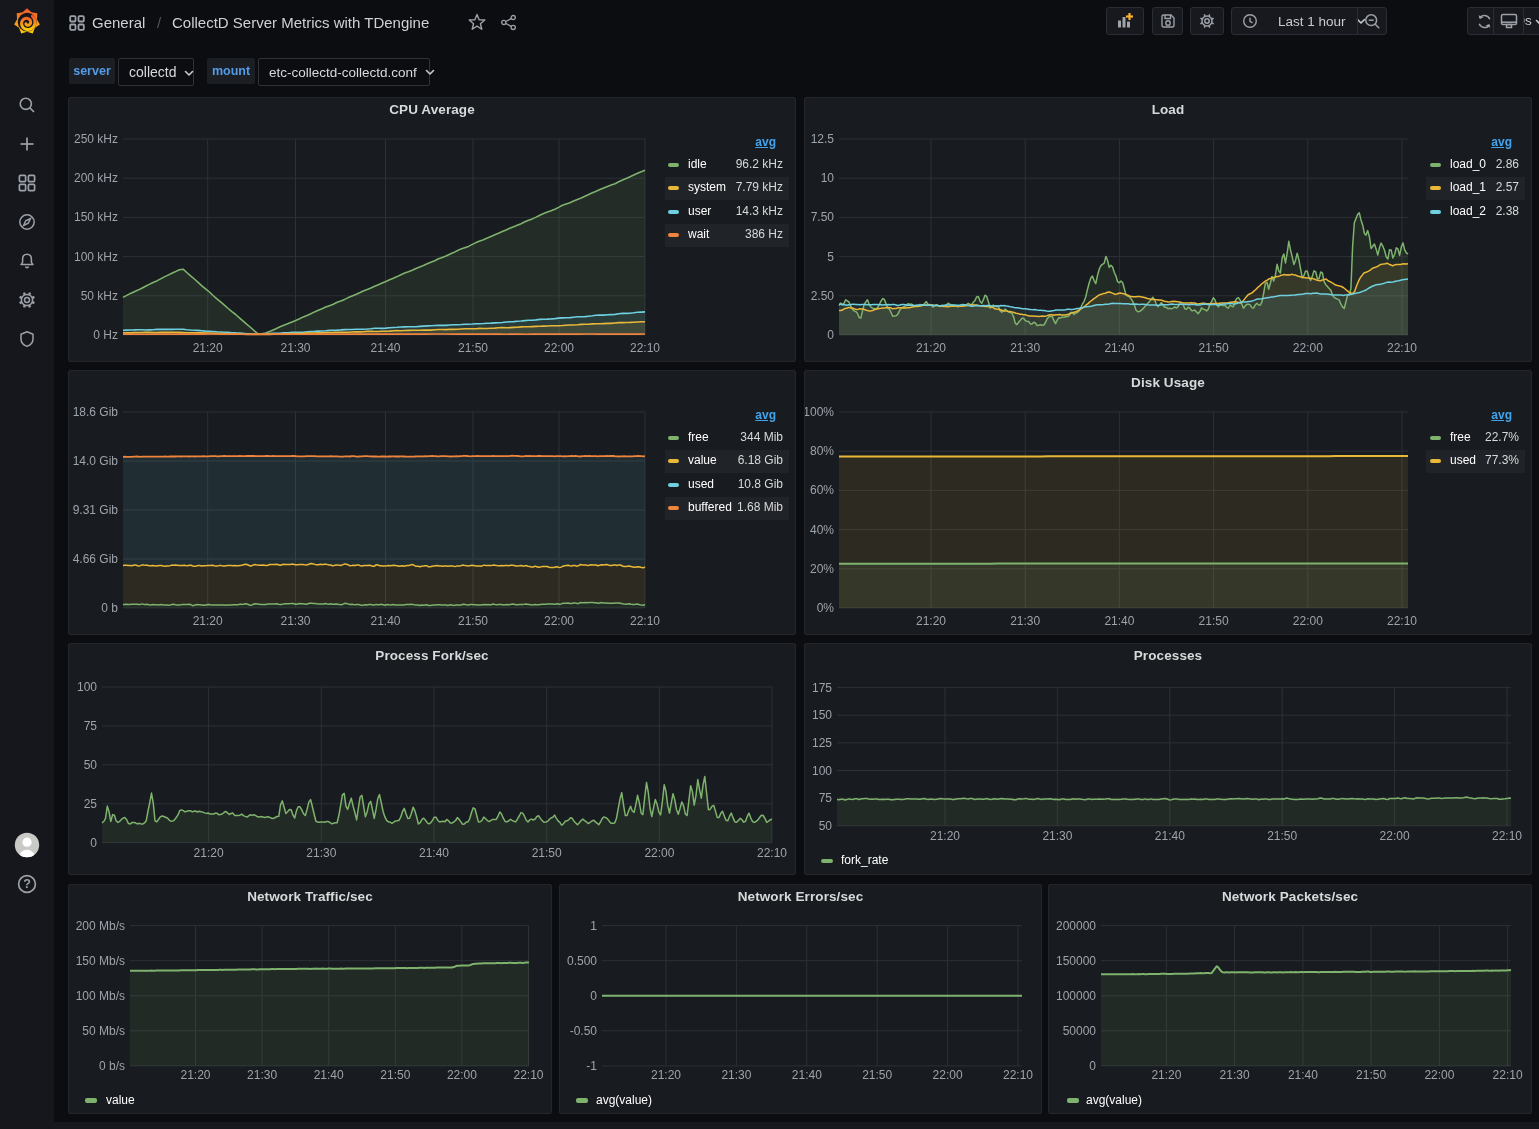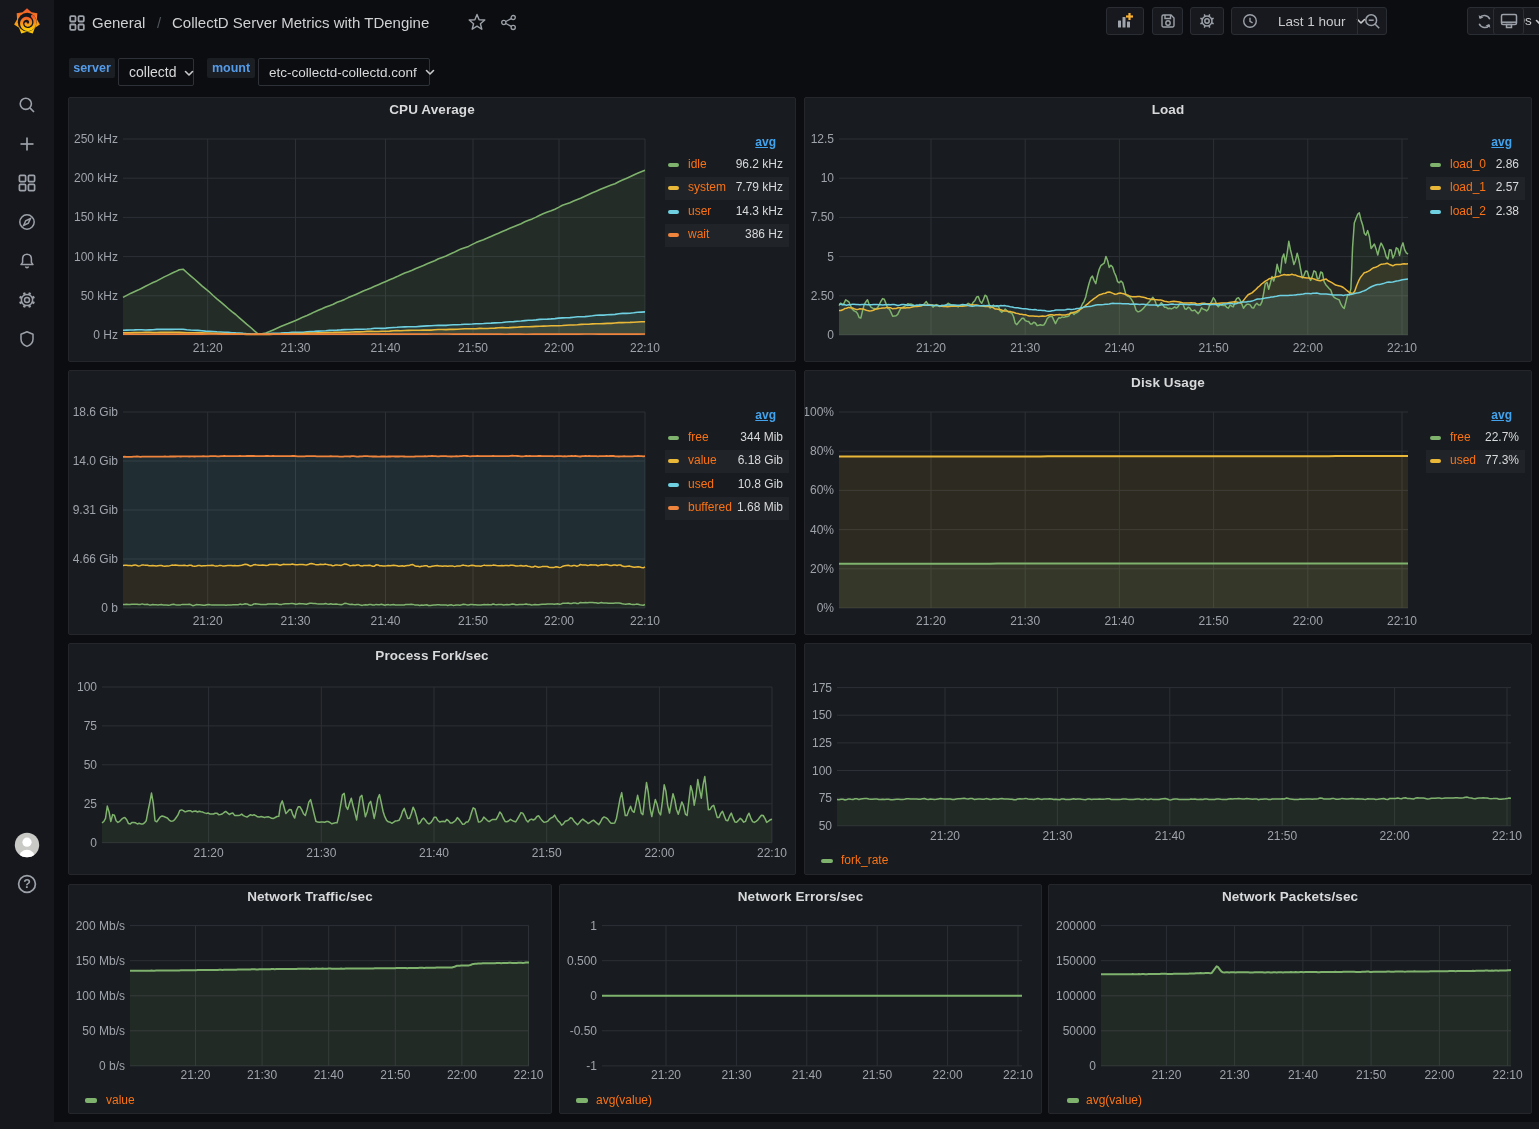--- a/index.html
+++ b/index.html
@@ -2,28 +2,28 @@
 <html><head><meta charset="utf-8"><title>CollectD Server Metrics with TDengine</title>
 <style>
 * { margin:0; padding:0; box-sizing:border-box; }
 html,body { width:1539px; height:1129px; background:#0c0d10; font-family:"Liberation Sans",sans-serif; overflow:hidden; position:relative; }
 .panel { position:absolute; background:#181b1f; border:1px solid #24262c; border-radius:2px; }
 .ptitle { position:absolute; top:3.5px; left:0; right:0; text-align:center; color:#d8d9da; font-size:13.5px; font-weight:700; letter-spacing:0.1px; }
 .ax { font-family:"Liberation Sans",sans-serif; font-size:12px; fill:#9fa3ab; }
 .lgh { position:absolute; text-align:right; color:#42a3ec; font-size:12px; font-weight:700;text-decoration:underline; }
 .lgstripe { position:absolute; height:23px; background:rgba(204,204,220,0.05); }
 .ldash { position:absolute; width:11px; height:4px; border-radius:2px; }
-.llab { position:absolute; color:#f97316; font-size:12px; white-space:nowrap; }
+.llab { position:absolute; color:#ffffff; font-size:12px; white-space:nowrap; }
 .lval { position:absolute; color:#d8d9da; font-size:12px; text-align:right; white-space:nowrap; }
 #sidebar { position:absolute; left:0; top:0; width:54px; height:1129px; background:#16171c; }
 .sic { position:absolute; left:18px; }
 #topbar { position:absolute; left:54px; top:0; width:1485px; height:44px; }
 .crumb { position:absolute; top:14px; color:#d0d1d3; font-size:15px; white-space:nowrap; }
 .tbtn { position:absolute; top:7px; height:28px; background:#17191e; border:1px solid #2a2d33; border-radius:3px; color:#c9cacc; font-size:13.5px; display:flex; align-items:center; justify-content:center; }
-.chip { position:absolute; top:58px; height:20px; background:#1b1e23; border-radius:2px; color:#549be8; font-size:12.5px; font-weight:600; display:flex; align-items:center; justify-content:center; }
+.chip { position:absolute; top:58px; height:26px; background:#1b1e23; border-radius:2px; color:#549be8; font-size:12.5px; font-weight:600; display:flex; align-items:center; justify-content:center; }
 .combo { position:absolute; top:58px; height:28px; background:transparent; border:1px solid #2e3138; border-radius:2px; color:#d8d9da; font-size:14px; display:flex; align-items:center; padding:0 10px; }
 #bstrip { position:absolute; left:54px; top:1122px; width:1485px; height:7px; background:#17181d; z-index:5; }
 </style></head>
 <body>
 <div id="topbar">
   <div style="position:absolute;left:15px;top:15px"><svg width="16" height="16" viewBox="0 0 16 16" style="" fill="none">
         <g stroke="#9ca1a9" stroke-width="1.8">
           <rect x="1.2" y="1.2" width="5.3" height="5.3" rx="1"></rect>
           <rect x="9.5" y="1.2" width="5.3" height="5.3" rx="1"></rect>
           <rect x="1.2" y="9.5" width="5.3" height="5.3" rx="1"></rect>
@@ -345,20 +345,21 @@
       <text x="252.3" y="213.0" text-anchor="middle" class="ax">21:30</text>
       <text x="365.0" y="213.0" text-anchor="middle" class="ax">21:40</text>
       <text x="477.7" y="213.0" text-anchor="middle" class="ax">21:50</text>
       <text x="590.4" y="213.0" text-anchor="middle" class="ax">22:00</text>
       <text x="703.0" y="213.0" text-anchor="middle" class="ax">22:10</text>
       <path d="M33.0,178.8 L34.8,177.5 L36.5,174.3 L38.3,162.1 L40.1,168.0 L41.8,177.6 L43.6,170.6 L45.4,171.3 L47.1,176.8 L48.9,178.4 L50.7,177.3 L52.4,175.4 L54.2,174.0 L56.0,173.6 L57.7,175.8 L59.5,179.6 L61.3,179.9 L63.1,178.4 L64.8,178.5 L66.6,178.8 L68.4,180.0 L70.1,179.3 L71.9,179.9 L73.7,180.1 L75.4,178.9 L77.2,176.8 L79.0,167.0 L80.7,158.8 L82.5,149.1 L84.3,159.3 L86.0,176.8 L87.8,177.8 L89.6,175.3 L91.3,172.9 L93.1,172.0 L94.9,172.5 L96.6,173.3 L98.4,174.0 L100.2,176.1 L101.9,177.2 L103.7,177.1 L105.5,175.9 L107.2,173.5 L109.0,170.9 L110.8,166.5 L112.6,165.9 L114.3,166.6 L116.1,167.9 L117.9,167.2 L119.6,166.7 L121.4,166.7 L123.2,167.9 L124.9,167.2 L126.7,167.0 L128.5,168.0 L130.2,167.2 L132.0,167.8 L133.8,168.1 L135.5,168.9 L137.3,169.4 L139.1,169.0 L140.8,169.9 L142.6,170.1 L144.4,170.0 L146.1,169.2 L147.9,169.2 L149.7,170.7 L151.4,170.5 L153.2,170.0 L155.0,168.5 L156.7,167.4 L158.5,168.9 L160.3,170.5 L162.1,169.4 L163.8,169.0 L165.6,171.4 L167.4,171.4 L169.1,171.6 L170.9,171.2 L172.7,170.1 L174.4,171.6 L176.2,172.4 L178.0,173.1 L179.7,171.9 L181.5,170.7 L183.3,171.4 L185.0,170.8 L186.8,171.6 L188.6,172.8 L190.3,173.0 L192.1,172.6 L193.9,173.0 L195.6,173.5 L197.4,172.9 L199.2,172.8 L200.9,173.4 L202.7,174.3 L204.5,174.4 L206.2,173.5 L208.0,172.5 L209.8,172.3 L211.5,160.9 L213.3,156.9 L215.1,163.3 L216.9,169.6 L218.6,167.8 L220.4,165.5 L222.2,165.7 L223.9,170.9 L225.7,174.0 L227.5,166.6 L229.2,162.8 L231.0,162.8 L232.8,165.9 L234.5,169.8 L236.3,171.5 L238.1,165.4 L239.8,158.1 L241.6,155.6 L243.4,162.7 L245.1,170.0 L246.9,177.3 L248.7,178.1 L250.4,178.3 L252.2,177.9 L254.0,177.9 L255.7,178.2 L257.5,177.5 L259.3,177.6 L261.0,178.5 L262.8,179.8 L264.6,179.2 L266.4,178.8 L268.1,178.8 L269.9,171.3 L271.7,160.9 L273.4,150.9 L275.2,149.4 L277.0,162.3 L278.7,165.4 L280.5,159.3 L282.3,154.2 L284.0,161.6 L285.8,168.3 L287.6,175.9 L289.3,164.5 L291.1,153.0 L292.9,151.4 L294.6,161.8 L296.4,172.8 L298.2,167.7 L299.9,159.8 L301.7,157.4 L303.5,165.7 L305.2,174.4 L307.0,165.7 L308.8,154.5 L310.5,150.6 L312.3,158.8 L314.1,167.5 L315.8,172.7 L317.6,176.3 L319.4,177.8 L321.2,178.2 L322.9,179.3 L324.7,178.2 L326.5,176.9 L328.2,176.7 L330.0,176.3 L331.8,172.9 L333.5,167.5 L335.3,164.4 L337.1,170.1 L338.8,174.6 L340.6,174.2 L342.4,169.2 L344.1,163.2 L345.9,166.9 L347.7,173.0 L349.4,180.0 L351.2,178.6 L353.0,175.3 L354.7,174.1 L356.5,176.3 L358.3,178.8 L360.0,179.9 L361.8,178.7 L363.6,176.1 L365.3,173.2 L367.1,173.3 L368.9,176.5 L370.7,177.9 L372.4,177.5 L374.2,177.3 L376.0,177.8 L377.7,175.5 L379.5,176.6 L381.3,179.0 L383.0,179.1 L384.8,177.8 L386.6,176.5 L388.3,173.6 L390.1,175.4 L391.9,177.9 L393.6,180.2 L395.4,179.9 L397.2,177.9 L398.9,178.0 L400.7,174.8 L402.5,168.5 L404.2,163.8 L406.0,164.8 L407.8,171.7 L409.5,178.1 L411.3,177.8 L413.1,176.2 L414.8,173.1 L416.6,174.7 L418.4,176.6 L420.2,177.6 L421.9,176.4 L423.7,175.4 L425.5,175.4 L427.2,175.4 L429.0,172.2 L430.8,168.0 L432.5,170.0 L434.3,174.2 L436.1,177.4 L437.8,177.8 L439.6,177.0 L441.4,175.3 L443.1,176.4 L444.9,177.3 L446.7,177.9 L448.4,175.1 L450.2,172.0 L452.0,168.6 L453.7,169.1 L455.5,172.2 L457.3,176.3 L459.0,178.0 L460.8,175.8 L462.6,175.1 L464.3,176.0 L466.1,175.0 L467.9,172.5 L469.6,171.8 L471.4,174.4 L473.2,176.6 L475.0,178.2 L476.7,178.0 L478.5,177.4 L480.3,175.4 L482.0,174.0 L483.8,173.3 L485.6,171.1 L487.3,174.1 L489.1,176.9 L490.9,178.4 L492.6,181.1 L494.4,179.9 L496.2,177.3 L497.9,176.8 L499.7,175.9 L501.5,173.7 L503.2,174.3 L505.0,177.2 L506.8,179.0 L508.5,180.8 L510.3,178.8 L512.1,176.5 L513.8,175.1 L515.6,176.6 L517.4,177.8 L519.1,179.6 L520.9,178.5 L522.7,177.2 L524.5,176.2 L526.2,177.6 L528.0,179.2 L529.8,180.7 L531.5,178.0 L533.3,174.3 L535.1,172.9 L536.8,173.6 L538.6,174.9 L540.4,177.4 L542.1,179.2 L543.9,179.2 L545.7,179.0 L547.4,174.5 L549.2,164.8 L551.0,154.9 L552.7,148.6 L554.5,160.6 L556.3,171.6 L558.0,171.6 L559.8,166.4 L561.6,162.2 L563.3,166.9 L565.1,168.3 L566.9,160.1 L568.6,151.3 L570.4,159.1 L572.2,169.2 L573.9,170.6 L575.7,153.5 L577.5,138.5 L579.3,148.5 L581.0,164.0 L582.8,172.5 L584.6,163.6 L586.3,155.6 L588.1,160.3 L589.9,168.3 L591.6,170.9 L593.4,157.4 L595.2,140.8 L596.9,147.1 L598.7,161.3 L600.5,169.0 L602.2,159.3 L604.0,149.7 L605.8,155.9 L607.5,165.5 L609.3,170.3 L611.1,164.3 L612.8,157.9 L614.6,161.8 L616.4,170.2 L618.1,171.5 L619.9,156.5 L621.7,141.7 L623.4,147.6 L625.2,161.2 L627.0,151.3 L628.8,135.6 L630.5,145.1 L632.3,154.2 L634.1,140.6 L635.8,132.5 L637.6,149.0 L639.4,165.7 L641.1,165.4 L642.9,162.3 L644.7,161.3 L646.4,166.9 L648.2,173.4 L650.0,173.5 L651.7,169.4 L653.5,167.3 L655.3,172.0 L657.0,176.3 L658.8,176.8 L660.6,172.2 L662.3,169.1 L664.1,173.9 L665.9,177.9 L667.6,178.2 L669.4,176.4 L671.2,174.3 L672.9,175.7 L674.7,178.2 L676.5,177.3 L678.3,172.2 L680.0,169.2 L681.8,174.1 L683.6,177.6 L685.3,178.4 L687.1,177.3 L688.9,175.9 L690.6,173.5 L692.4,171.2 L694.2,171.5 L695.9,174.3 L697.7,178.4 L699.5,177.2 L701.2,175.8 L703.0,175.2 L703.0,198.7 L33.0,198.7 Z" fill="#7EB26D" fill-opacity="0.1" stroke="none"></path>
       <polyline points="33.0,178.8 34.8,177.5 36.5,174.3 38.3,162.1 40.1,168.0 41.8,177.6 43.6,170.6 45.4,171.3 47.1,176.8 48.9,178.4 50.7,177.3 52.4,175.4 54.2,174.0 56.0,173.6 57.7,175.8 59.5,179.6 61.3,179.9 63.1,178.4 64.8,178.5 66.6,178.8 68.4,180.0 70.1,179.3 71.9,179.9 73.7,180.1 75.4,178.9 77.2,176.8 79.0,167.0 80.7,158.8 82.5,149.1 84.3,159.3 86.0,176.8 87.8,177.8 89.6,175.3 91.3,172.9 93.1,172.0 94.9,172.5 96.6,173.3 98.4,174.0 100.2,176.1 101.9,177.2 103.7,177.1 105.5,175.9 107.2,173.5 109.0,170.9 110.8,166.5 112.6,165.9 114.3,166.6 116.1,167.9 117.9,167.2 119.6,166.7 121.4,166.7 123.2,167.9 124.9,167.2 126.7,167.0 128.5,168.0 130.2,167.2 132.0,167.8 133.8,168.1 135.5,168.9 137.3,169.4 139.1,169.0 140.8,169.9 142.6,170.1 144.4,170.0 146.1,169.2 147.9,169.2 149.7,170.7 151.4,170.5 153.2,170.0 155.0,168.5 156.7,167.4 158.5,168.9 160.3,170.5 162.1,169.4 163.8,169.0 165.6,171.4 167.4,171.4 169.1,171.6 170.9,171.2 172.7,170.1 174.4,171.6 176.2,172.4 178.0,173.1 179.7,171.9 181.5,170.7 183.3,171.4 185.0,170.8 186.8,171.6 188.6,172.8 190.3,173.0 192.1,172.6 193.9,173.0 195.6,173.5 197.4,172.9 199.2,172.8 200.9,173.4 202.7,174.3 204.5,174.4 206.2,173.5 208.0,172.5 209.8,172.3 211.5,160.9 213.3,156.9 215.1,163.3 216.9,169.6 218.6,167.8 220.4,165.5 222.2,165.7 223.9,170.9 225.7,174.0 227.5,166.6 229.2,162.8 231.0,162.8 232.8,165.9 234.5,169.8 236.3,171.5 238.1,165.4 239.8,158.1 241.6,155.6 243.4,162.7 245.1,170.0 246.9,177.3 248.7,178.1 250.4,178.3 252.2,177.9 254.0,177.9 255.7,178.2 257.5,177.5 259.3,177.6 261.0,178.5 262.8,179.8 264.6,179.2 266.4,178.8 268.1,178.8 269.9,171.3 271.7,160.9 273.4,150.9 275.2,149.4 277.0,162.3 278.7,165.4 280.5,159.3 282.3,154.2 284.0,161.6 285.8,168.3 287.6,175.9 289.3,164.5 291.1,153.0 292.9,151.4 294.6,161.8 296.4,172.8 298.2,167.7 299.9,159.8 301.7,157.4 303.5,165.7 305.2,174.4 307.0,165.7 308.8,154.5 310.5,150.6 312.3,158.8 314.1,167.5 315.8,172.7 317.6,176.3 319.4,177.8 321.2,178.2 322.9,179.3 324.7,178.2 326.5,176.9 328.2,176.7 330.0,176.3 331.8,172.9 333.5,167.5 335.3,164.4 337.1,170.1 338.8,174.6 340.6,174.2 342.4,169.2 344.1,163.2 345.9,166.9 347.7,173.0 349.4,180.0 351.2,178.6 353.0,175.3 354.7,174.1 356.5,176.3 358.3,178.8 360.0,179.9 361.8,178.7 363.6,176.1 365.3,173.2 367.1,173.3 368.9,176.5 370.7,177.9 372.4,177.5 374.2,177.3 376.0,177.8 377.7,175.5 379.5,176.6 381.3,179.0 383.0,179.1 384.8,177.8 386.6,176.5 388.3,173.6 390.1,175.4 391.9,177.9 393.6,180.2 395.4,179.9 397.2,177.9 398.9,178.0 400.7,174.8 402.5,168.5 404.2,163.8 406.0,164.8 407.8,171.7 409.5,178.1 411.3,177.8 413.1,176.2 414.8,173.1 416.6,174.7 418.4,176.6 420.2,177.6 421.9,176.4 423.7,175.4 425.5,175.4 427.2,175.4 429.0,172.2 430.8,168.0 432.5,170.0 434.3,174.2 436.1,177.4 437.8,177.8 439.6,177.0 441.4,175.3 443.1,176.4 444.9,177.3 446.7,177.9 448.4,175.1 450.2,172.0 452.0,168.6 453.7,169.1 455.5,172.2 457.3,176.3 459.0,178.0 460.8,175.8 462.6,175.1 464.3,176.0 466.1,175.0 467.9,172.5 469.6,171.8 471.4,174.4 473.2,176.6 475.0,178.2 476.7,178.0 478.5,177.4 480.3,175.4 482.0,174.0 483.8,173.3 485.6,171.1 487.3,174.1 489.1,176.9 490.9,178.4 492.6,181.1 494.4,179.9 496.2,177.3 497.9,176.8 499.7,175.9 501.5,173.7 503.2,174.3 505.0,177.2 506.8,179.0 508.5,180.8 510.3,178.8 512.1,176.5 513.8,175.1 515.6,176.6 517.4,177.8 519.1,179.6 520.9,178.5 522.7,177.2 524.5,176.2 526.2,177.6 528.0,179.2 529.8,180.7 531.5,178.0 533.3,174.3 535.1,172.9 536.8,173.6 538.6,174.9 540.4,177.4 542.1,179.2 543.9,179.2 545.7,179.0 547.4,174.5 549.2,164.8 551.0,154.9 552.7,148.6 554.5,160.6 556.3,171.6 558.0,171.6 559.8,166.4 561.6,162.2 563.3,166.9 565.1,168.3 566.9,160.1 568.6,151.3 570.4,159.1 572.2,169.2 573.9,170.6 575.7,153.5 577.5,138.5 579.3,148.5 581.0,164.0 582.8,172.5 584.6,163.6 586.3,155.6 588.1,160.3 589.9,168.3 591.6,170.9 593.4,157.4 595.2,140.8 596.9,147.1 598.7,161.3 600.5,169.0 602.2,159.3 604.0,149.7 605.8,155.9 607.5,165.5 609.3,170.3 611.1,164.3 612.8,157.9 614.6,161.8 616.4,170.2 618.1,171.5 619.9,156.5 621.7,141.7 623.4,147.6 625.2,161.2 627.0,151.3 628.8,135.6 630.5,145.1 632.3,154.2 634.1,140.6 635.8,132.5 637.6,149.0 639.4,165.7 641.1,165.4 642.9,162.3 644.7,161.3 646.4,166.9 648.2,173.4 650.0,173.5 651.7,169.4 653.5,167.3 655.3,172.0 657.0,176.3 658.8,176.8 660.6,172.2 662.3,169.1 664.1,173.9 665.9,177.9 667.6,178.2 669.4,176.4 671.2,174.3 672.9,175.7 674.7,178.2 676.5,177.3 678.3,172.2 680.0,169.2 681.8,174.1 683.6,177.6 685.3,178.4 687.1,177.3 688.9,175.9 690.6,173.5 692.4,171.2 694.2,171.5 695.9,174.3 697.7,178.4 699.5,177.2 701.2,175.8 703.0,175.2" fill="none" stroke="#7EB26D" stroke-width="1.5" stroke-linejoin="round"></polyline>
     </svg>
   </div>
 <div class="panel" style="left:804px;top:643px;width:728px;height:232px">
+    <div class="ptitle">Processes</div>
     <svg width="726" height="230" style="position:absolute;left:0;top:0">
       <line x1="32" y1="181.8" x2="706" y2="181.8" stroke="#2d3036"></line>
       <line x1="32" y1="154.2" x2="706" y2="154.2" stroke="#2d3036"></line>
       <line x1="32" y1="126.5" x2="706" y2="126.5" stroke="#2d3036"></line>
       <line x1="32" y1="98.9" x2="706" y2="98.9" stroke="#2d3036"></line>
       <line x1="32" y1="71.2" x2="706" y2="71.2" stroke="#2d3036"></line>
       <line x1="32" y1="43.6" x2="706" y2="43.6" stroke="#2d3036"></line>
       <line x1="140.0" y1="43.6" x2="140.0" y2="181.8" stroke="#2d3036"></line>
       <line x1="252.4" y1="43.6" x2="252.4" y2="181.8" stroke="#2d3036"></line>
       <line x1="364.8" y1="43.6" x2="364.8" y2="181.8" stroke="#2d3036"></line>

